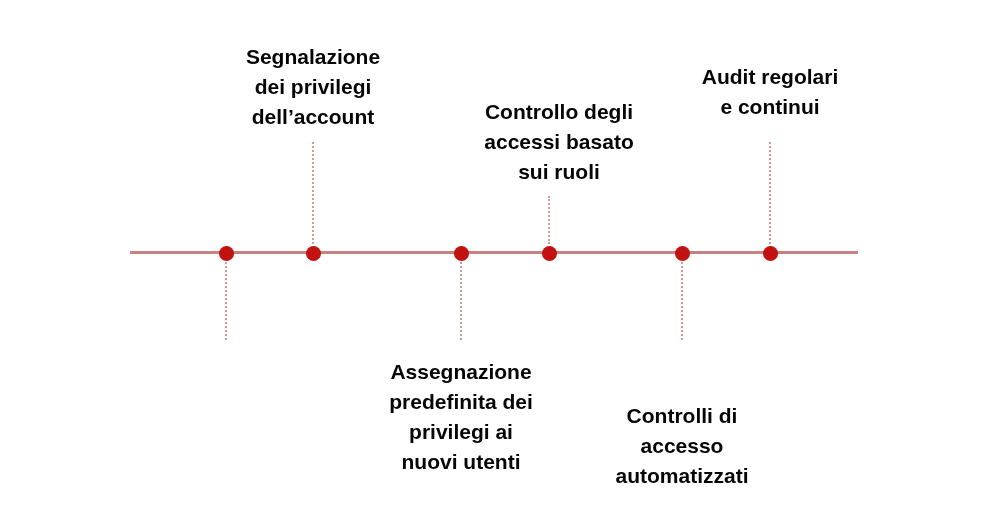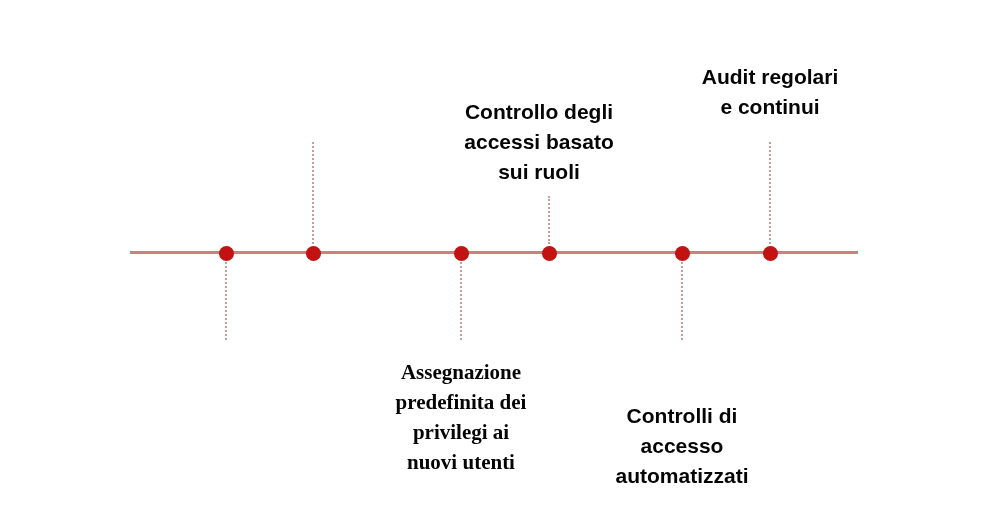--- a/index.html
+++ b/index.html
@@ -52,24 +52,24 @@
     position: absolute;
     transform: translateX(-50%);
     text-align: center;
     white-space: pre-line;
     font-weight: 700;
     font-size: 21px;
     line-height: 30px;
     color: var(--text, #050505);
   }
   .label.l-seg   { left: 313px; top: 42px;  }
-  .label.l-ctrl  { left: 539px; top: 97px;  }
+  .label.l-ctrl  { left: 559px; top: 97px;  }
   .label.l-audit { left: 770px; top: 62px;  }
   .label.l-inv   { left: 226px; top: 357px; }
-  .label.l-asseg { left: 461px; top: 357px; font-family: Liberation Serif, serif; }
+  .label.l-asseg { left: 461px; top: 357px; }
   .label.l-contr { left: 682px; top: 357px; margin-top: 44px; }
 </style>
 </head>
 <body>
 
 <div class="stage">
 
   <div class="timeline-line"></div>
 
   <div class="dot d1"></div>
@@ -79,20 +79,23 @@
   <div class="dot d5"></div>
   <div class="dot d6"></div>
 
   <div class="connector c-inv"></div>
   <div class="connector c-seg"></div>
   <div class="connector c-asseg"></div>
   <div class="connector c-ctrl"></div>
   <div class="connector c-contr"></div>
   <div class="connector c-audit"></div>
 
+  <div class="label l-seg">Segnalazione
+dei privilegi
+dell’account</div>
   <div class="label l-asseg">Assegnazione
 predefinita dei
 privilegi ai
 nuovi utenti</div>
   <div class="label l-ctrl">Controllo degli
 accessi basato
 sui ruoli</div>
   <div class="label l-contr">Controlli di
 accesso
 automatizzati</div>

